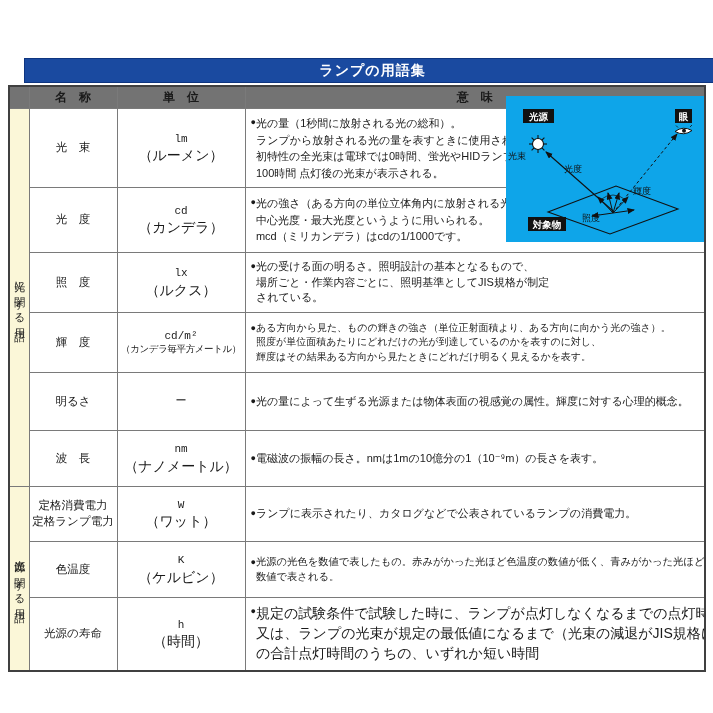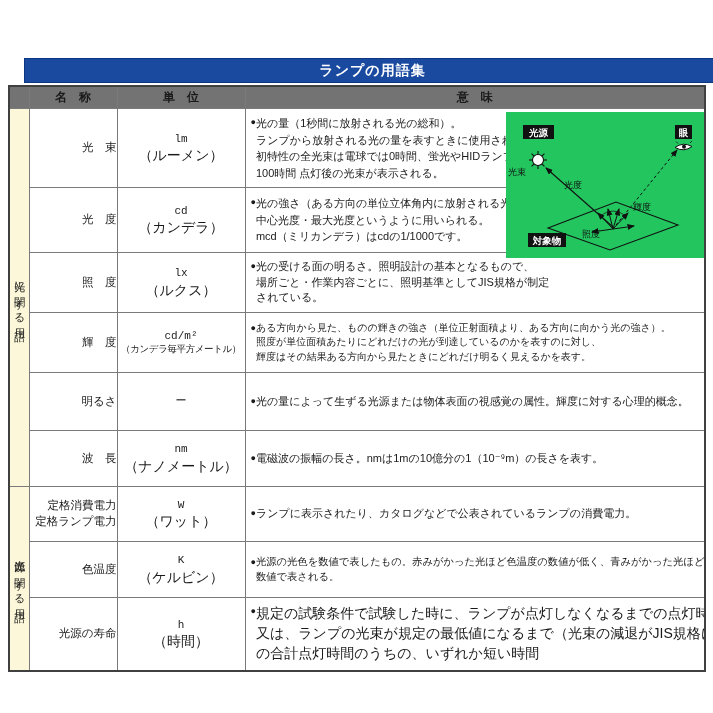--- a/index.html
+++ b/index.html
@@ -23,42 +23,42 @@
   }
   .glossary th,.glossary td{border:1px solid #7a7a7a;padding:0;vertical-align:middle;overflow:hidden;}
   .glossary thead th{
     background:#737373;font-weight:bold;font-size:12px;text-align:center;height:21px;
   }
   td.group{
     background:#fbf7d8;text-align:center;
     writing-mode:vertical-rl;text-orientation:upright;
     font-size:11px;letter-spacing:2px;padding:4px 0;
   }
-  td.name{text-align:right;font-size:11.5px;white-space:pre-line;line-height:1.35;}
+  td.name{text-align:center;font-size:11.5px;white-space:pre-line;line-height:1.35;}
   td.unit{text-align:center;line-height:1.3;}
   .unit-symbol{display:block;font-size:11px;font-family:Liberation Mono, monospace;}
   .unit-reading{display:block;font-size:14px;}
   tr.r4 .unit-reading{font-size:9.5px;letter-spacing:-0.4px;}
   td.meaning{padding:3px 4px 3px 5px;}
   .mrow{display:flex;align-items:flex-start;}
   .bullet{font-size:9px;line-height:1.55;flex:0 0 auto;padding-top:1px;}
   .mtext{white-space:pre;line-height:1.42;font-size:11px;}
   tr.r1 .mtext,tr.r2 .mtext{font-size:11px;line-height:1.5;}
   tr.r4 .mtext{font-size:10px;}
   tr.r8 .mtext{font-size:10.3px;}
   tr.r9 .mtext{font-size:14px;}
   
   tr.r1{height:79px;} tr.r2{height:65px;} tr.r3{height:60px;}
   tr.r4{height:60px;} tr.r5{height:58px;} tr.r6{height:56px;padding-left:48px;}
   tr.r7{height:55px;} tr.r8{height:56px;} tr.r9{height:73px;}
 
   
   .diagram{
-    position:absolute;left:506px;top:112px;width:198px;height:146px;
-    background:#22c55e;
+    position:absolute;left:506px;top:96px;width:198px;height:146px;
+    background:#0ea5e9;
   }
   .diagram svg{display:block;}
   .dg-label{font-size:9.5px;font-weight:bold;fill:#ffffff;}
   .dg-text{font-size:9px;fill:#111111;}
 </style>
 </head>
 <body>
 
 <div id="page">
 

